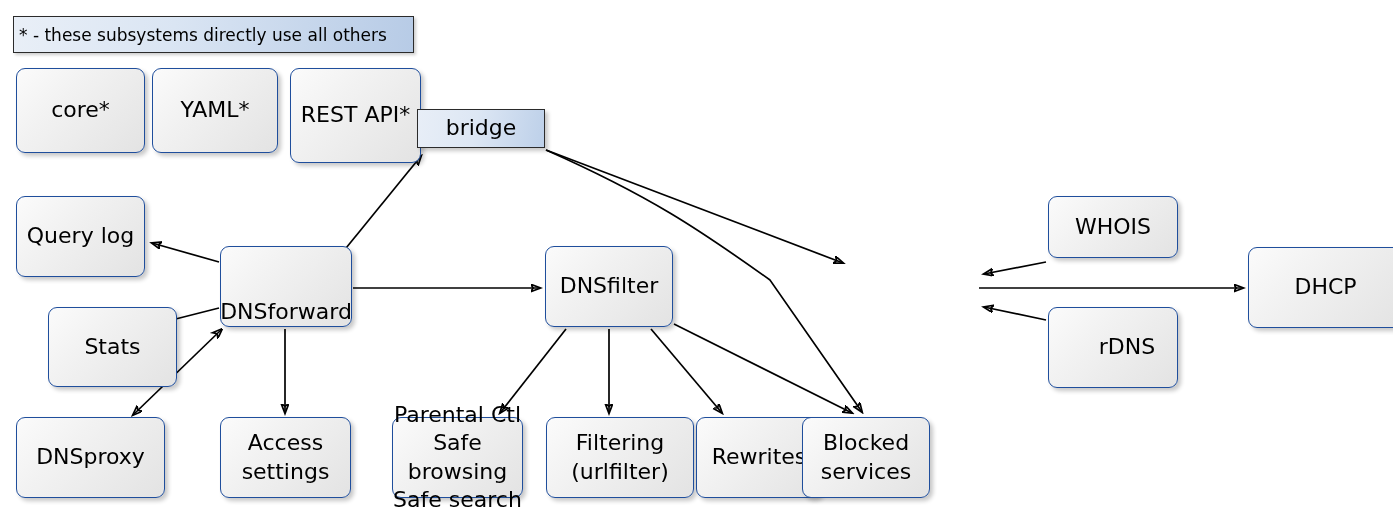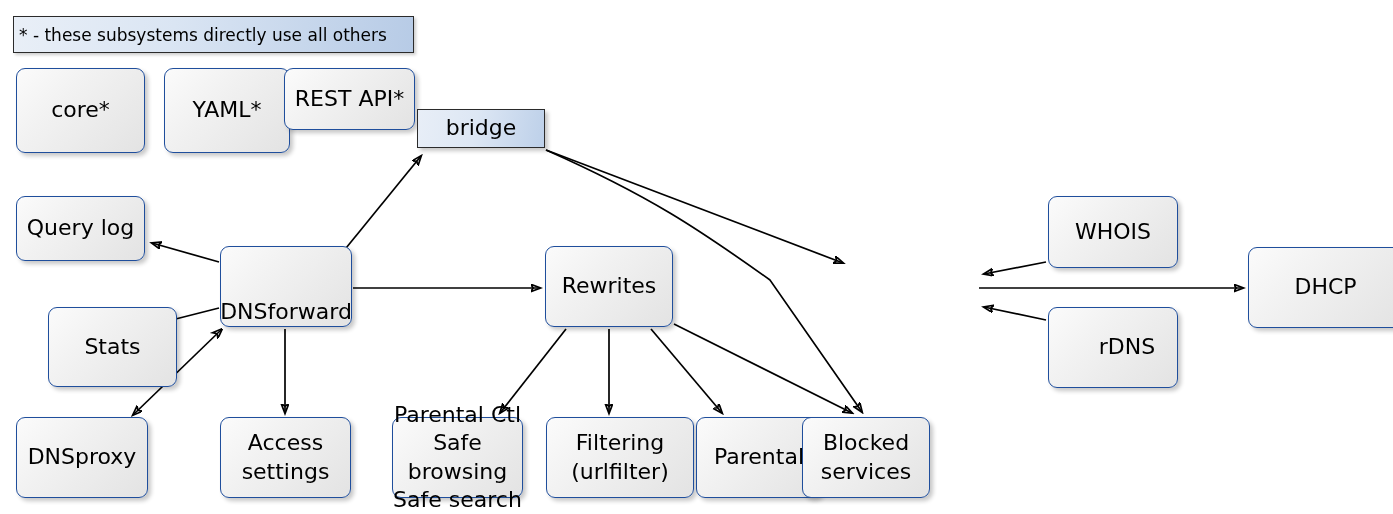--- a/index.html
+++ b/index.html
@@ -115,79 +115,79 @@
   </svg>
 
   <div class="legend" style="left:13px; top:16px; width:401px; height:37px;">
     <span>* - these subsystems directly use all others</span>
   </div>
 
   <div class="node" style="left:16px; top:68px; width:129px; height:85px;">
     <span>core*</span>
   </div>
 
-  <div class="node" style="left:164px; top:68px; width:126px; height:85px;">
+  <div class="node" style="left:152px; top:68px; width:126px; height:85px;">
     <span>YAML*</span>
   </div>
 
-  <div class="node" style="left:284px; top:68px; width:131px; height:62px;text-align:center;">
+  <div class="node" style="left:290px; top:68px; width:131px; height:95px;text-align:center;">
     <span>REST API*</span>
   </div>
 
   <div class="node bridgeish" style="left:417px; top:109px; width:128px; height:39px;">
     <span>bridge</span>
   </div>
 
-  <div class="node" style="left:16px; top:196px; width:129px; height:65px;">
+  <div class="node" style="left:16px; top:196px; width:129px; height:81px;">
     <span>Query log</span>
   </div>
 
   <div class="node" style="left:16px; top:307px; width:129px; height:80px;margin-left:32px;">
     <span>Stats</span>
   </div>
 
-  <div class="node" style="left:16px; top:417px; width:132px; height:81px;">
+  <div class="node" style="left:16px; top:417px; width:149px; height:81px;">
     <span>DNSproxy</span>
   </div>
 
   <div class="node" style="left:220px; top:246px; width:132px; height:81px;align-items:flex-end;">
     <span>DNSforward</span>
   </div>
 
   <div class="node" style="left:220px; top:417px; width:131px; height:81px;">
     <span>Access
 settings</span>
   </div>
 
   <div class="node" style="left:545px; top:246px; width:128px; height:81px;">
-    <span>Rewrites</span>
+    <span>DNSfilter</span>
   </div>
 
   <div class="node" style="left:392px; top:417px; width:131px; height:81px;">
     <span>Parental Ctl
 Safe browsing
 Safe search</span>
   </div>
 
   <div class="node" style="left:546px; top:417px; width:148px; height:81px;">
     <span>Filtering
 (urlfilter)</span>
   </div>
 
   <div class="node" style="left:696px; top:417px; width:126px; height:81px;">
-    <span>Parental</span>
+    <span>Rewrites</span>
   </div>
 
   <div class="node" style="left:802px; top:417px; width:128px; height:81px;">
     <span>Blocked
 services</span>
   </div>
 
 
-  <div class="node" style="left:1048px; top:196px; width:130px; height:72px;">
+  <div class="node" style="left:1048px; top:196px; width:130px; height:62px;">
     <span>WHOIS</span>
   </div>
 
   <div class="node" style="left:1048px; top:307px; width:130px; height:81px;padding-left:28px;">
     <span>rDNS</span>
   </div>
 
   <div class="node" style="left:1248px; top:247px; width:155px; height:81px;">
     <span>DHCP</span>
   </div>

